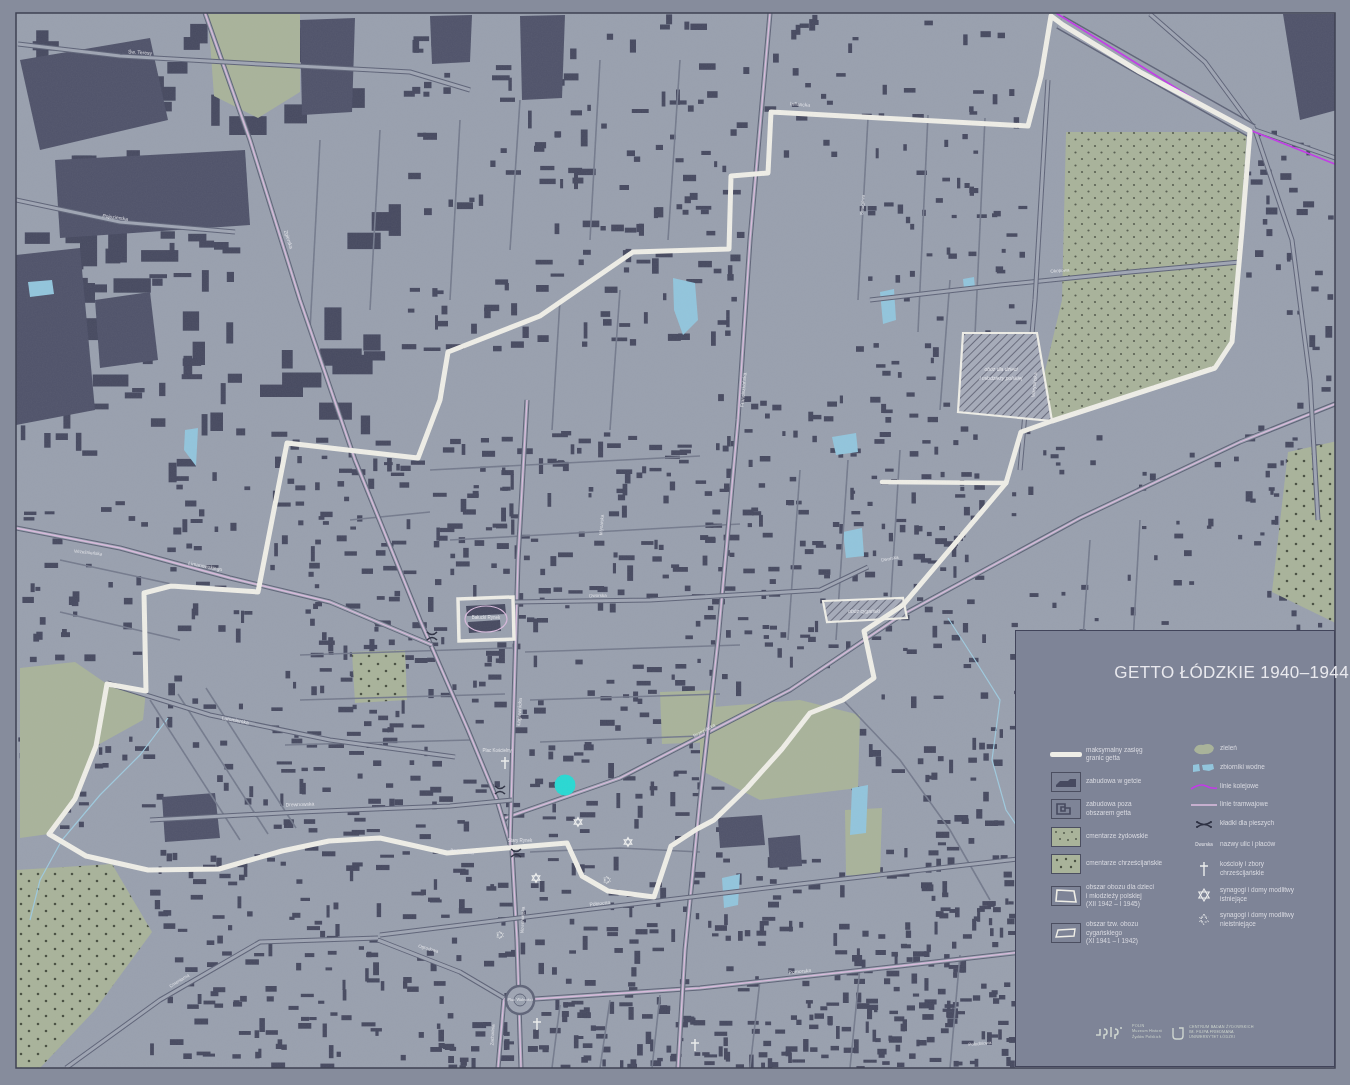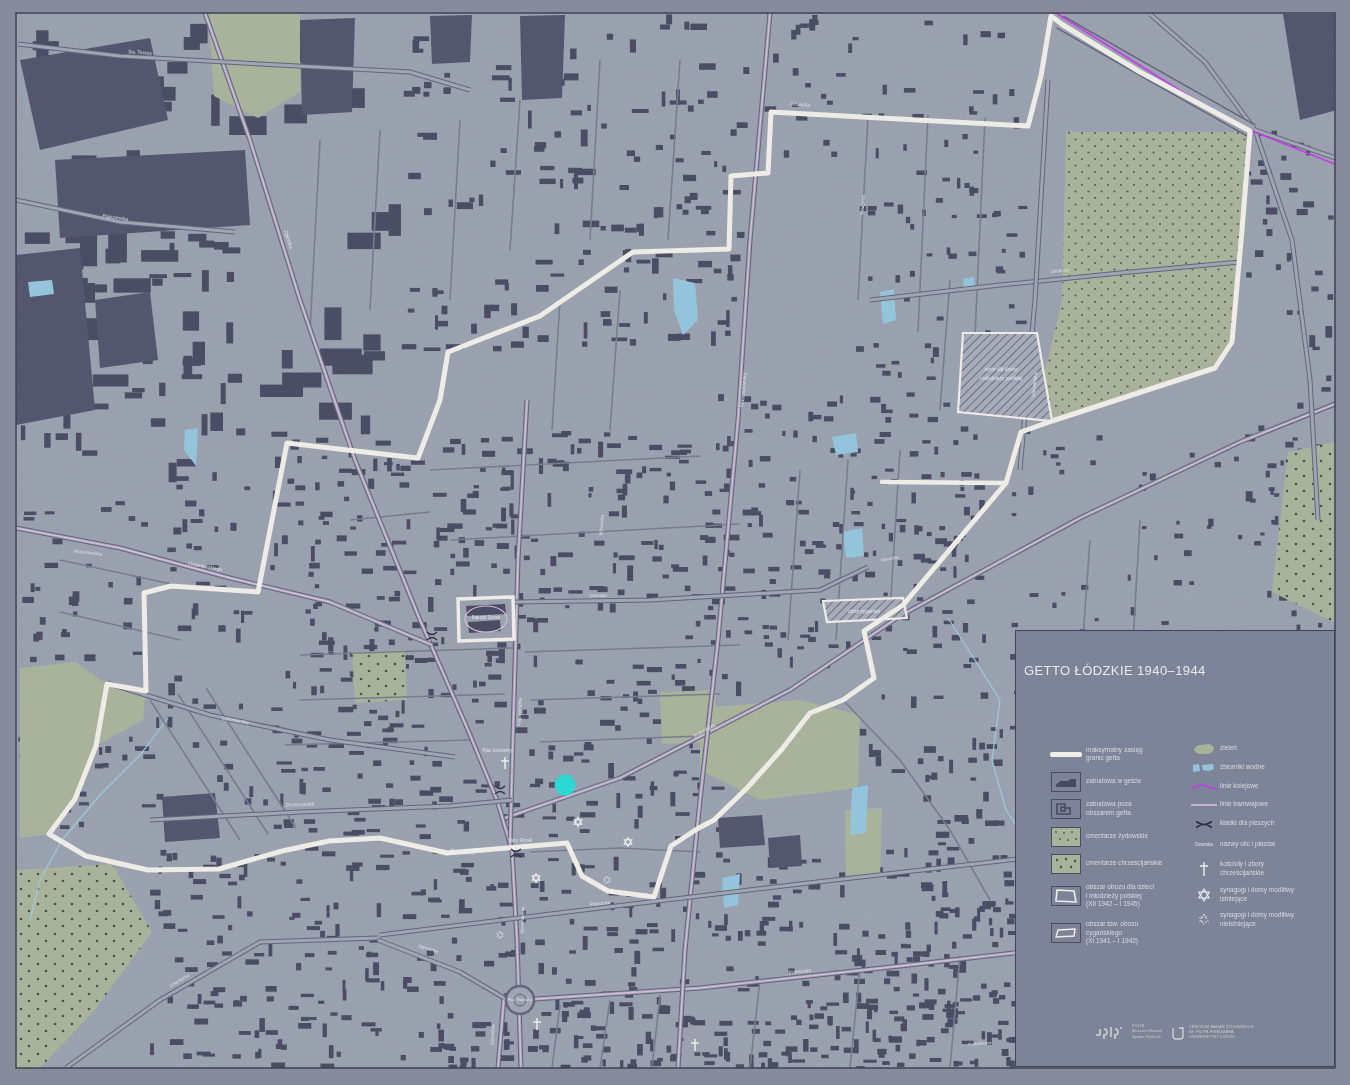--- a/index.html
+++ b/index.html
@@ -2,22 +2,22 @@
 <html><head>
 <meta charset="utf-8">
 <style>
   html,body{margin:0;padding:0;background:#868c9c;}
   #stage{position:relative;width:1350px;height:1085px;overflow:hidden;
          font-family:"Liberation Sans",sans-serif;background:#868c9c;}
   #map-svg{position:absolute;left:0;top:0;}
   
   #legend{position:absolute;left:1015px;top:630px;width:320px;height:437px;
           background:#7e8497;border:1px solid #41445a;box-sizing:border-box;}
-  .legend-title{position:absolute;left:8px;top:32px;width:100%;text-align:left;
-          color:#e9e9ee;font-size:13px;letter-spacing:.4px;}
+  .legend-title{position:absolute;left:15px;top:32px;width:100%;text-align:right;
+          color:#e9e9ee;font-size:17px;letter-spacing:.4px;}
   .col{position:absolute;top:108px;display:flex;flex-direction:column;}
   #col-left{left:30px;width:145px;}
   #col-right{left:172px;width:142px;}
   .lrow{display:flex;align-items:center;}
   .swatch{flex:0 0 40px;display:flex;align-items:center;justify-content:center;}
   #col-right .swatch{flex:0 0 32px;}
   .llabel{color:#d9dae1;font-size:6.5px;line-height:1.3;white-space:pre-line;}
   .sw-box{width:30px;height:20px;border:1px solid #4b4e60;display:flex;
           align-items:center;justify-content:center;box-sizing:border-box;}
   #logos{position:absolute;left:0;bottom:16px;width:100%;height:26px;}

